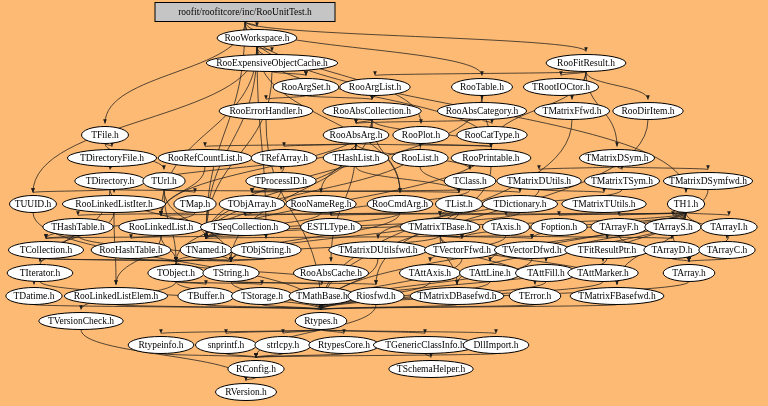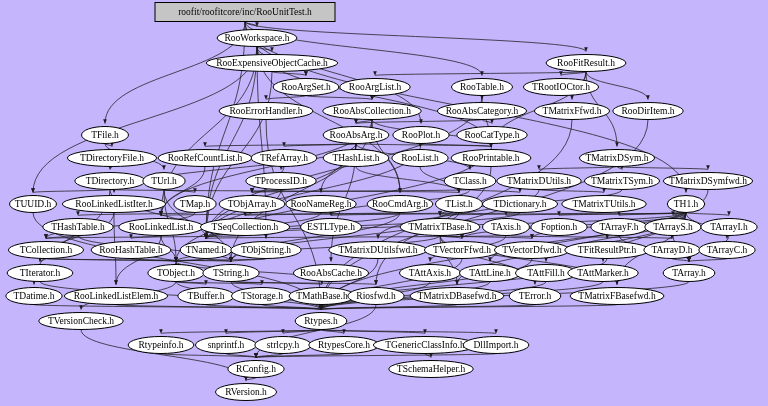--- a/index.html
+++ b/index.html
@@ -1,16 +1,16 @@
 <!DOCTYPE html>
 <html><head>
 <meta charset="utf-8">
 <style>
   html,body{margin:0;padding:0;background:#ffffff;}
-  .stage{position:relative;width:768px;height:406px;background:#c4b5fd;overflow:hidden;}
+  .stage{position:relative;width:768px;height:406px;background:#fdba74;overflow:hidden;}
   .edge{fill:none;stroke:#1c1c1c;stroke-width:0.75;}
   .node-ellipse{fill:#ffffff;stroke:#000000;stroke-width:1;}
   .root-box{fill:#c5c5c5;stroke:#000000;stroke-width:1;}
   .node-label{font-family:"Liberation Serif",serif;font-size:9.5px;fill:#000000;text-anchor:middle;}
 </style>
 </head>
 <body>
 
 <div class="stage">
   <svg id="graph-svg" width="768" height="406" viewBox="0 0 768 406" xmlns="http://www.w3.org/2000/svg">

